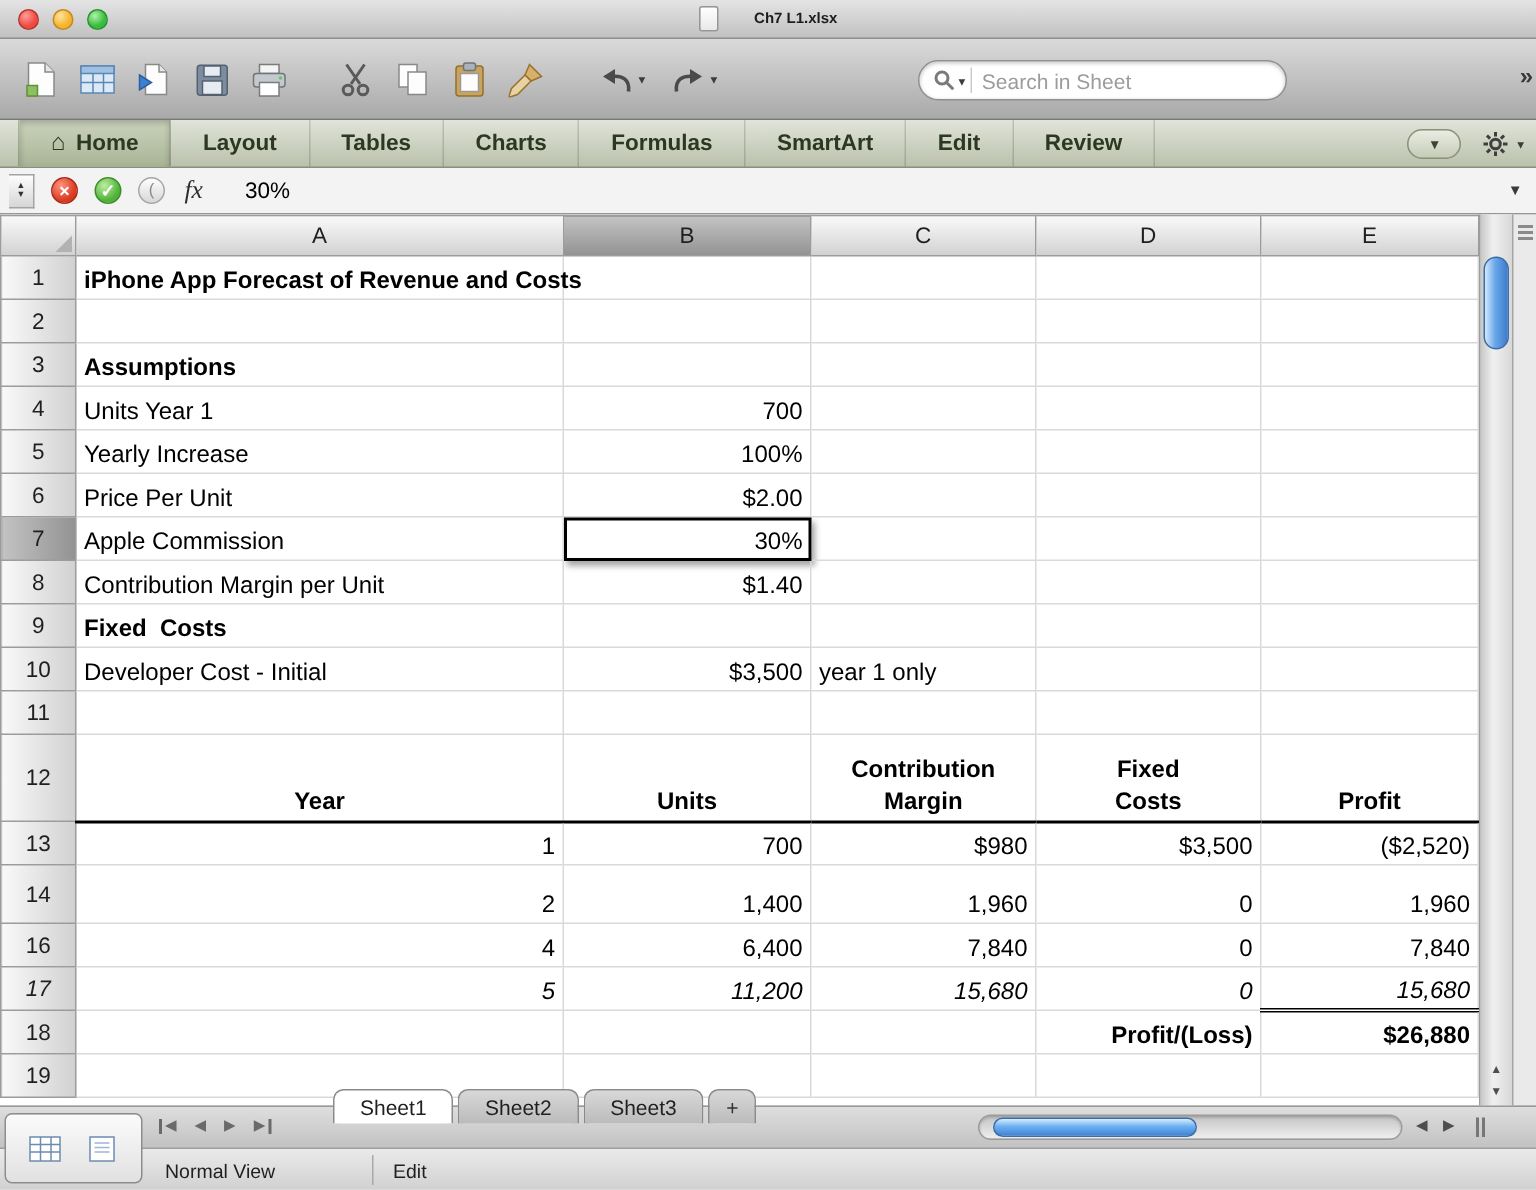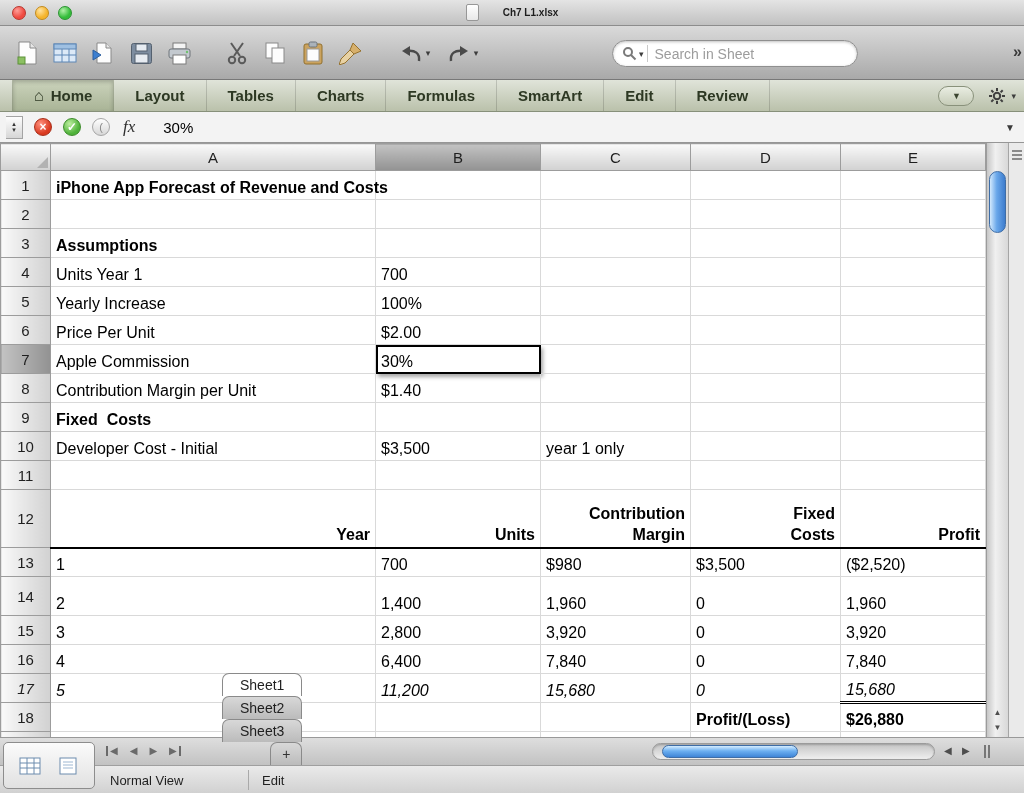--- a/index.html
+++ b/index.html
@@ -54,44 +54,44 @@
 
 
 .gridwrap{position:absolute;top:143px;left:0;width:1008px;height:594px;overflow:hidden;background:#fff;}
 table.sheet{border-collapse:collapse;table-layout:fixed;width:985px;}
 .sheet th{height:27px;background:linear-gradient(#f9f9f9,#d1d1d1);border:1px solid #9c9c9c;font-size:15px;font-weight:normal;color:#1f1f1f;text-align:center;position:relative;}
 .sheet th.selhead{background:linear-gradient(#c3c3c3,#929292);}
 th.corner::after{content:"";position:absolute;right:2px;bottom:2px;border-left:11px solid transparent;border-bottom:11px solid #b2b2b2;}
 .sheet td.rh{background:linear-gradient(90deg,#f9f9f9,#d1d1d1);border:1px solid #9c9c9c;text-align:center;font-size:15px;color:#1f1f1f;}
 .sheet td.rh.selhead{background:linear-gradient(90deg,#c3c3c3,#929292);}
 .sheet td.cell{border-right:1px solid #d9d9d9;border-bottom:1px solid #d9d9d9;font-size:16px;padding:0 5px 2px 5px;vertical-align:bottom;white-space:pre;color:#000;overflow:visible;}
-.num{}
+.num{text-align:right;}
 .bold{font-weight:bold;}
 .title{font-weight:bold;font-size:18px;}
 .red{color:#dd0000;}
-.hdr{font-weight:bold;text-align:right;line-height:21px;}
+.hdr{font-weight:bold;text-align:center;line-height:21px;}
 tr.hdrrow td.cell{border-bottom:2px solid #000;}
 td.cell.dbl{border-bottom:3px double #000;}
 td.cell.sel{outline:2px solid #000;outline-offset:-2px;box-shadow:2px 3px 4px rgba(0,0,0,.35);}
 
 
 .vscroll{position:absolute;left:986px;top:143px;width:22px;height:594px;background:linear-gradient(90deg,#c7c7c7,#f0f0f0 40%,#d8d8d8);border-left:1px solid #9c9c9c;}
 .vthumb{position:absolute;left:2px;top:28px;width:17px;height:62px;border-radius:9px;background:linear-gradient(90deg,#d2e9fd,#69a7ea 45%,#3d7ccd);border:1px solid #3e6da6;}
 .vbtns{position:absolute;left:0;bottom:2px;width:21px;}
 .vbtn{height:15px;display:flex;align-items:center;justify-content:center;font-size:8px;color:#4e4e4e;}
 .rightstrip{position:absolute;left:1008px;top:143px;width:16px;height:594px;background:#eaeaea;border-left:1px solid #a5a5a5;}
 .splitlines{margin:7px auto 0;width:10px;}
 .splitlines i{display:block;height:2px;background:#8a8a8a;margin:2px 0;}
 
 
 .tabbar{position:absolute;top:737px;left:0;width:1024px;height:28px;background:linear-gradient(#dedede,#c2c2c2);border-top:1px solid #999;}
 .tabnav{position:absolute;left:106px;top:8px;display:flex;gap:12px;color:#6a6a6a;font-size:10px;line-height:1;}
 .tabnav .bar-l{border-left:2px solid #6a6a6a;padding-left:2px;}
 .tabnav .bar-r{border-right:2px solid #6a6a6a;padding-right:2px;}
-.sheettabs{position:absolute;left:222px;bottom:0;display:flex;align-items:flex-end;flex-direction:column;}
+.sheettabs{position:absolute;left:222px;bottom:16px;display:flex;align-items:flex-start;}
 .stab{height:23px;line-height:23px;padding:0 17px;font-size:14px;color:#1f1f1f;background:linear-gradient(#d8d8d8,#bbbbbb);border:1px solid #8a8a8a;border-bottom:none;border-radius:7px 7px 0 0;margin-right:3px;white-space:nowrap;}
 .stab.active{background:#fff;}
 .stab.add{padding:0 11px;color:#333;}
 .hscroll{position:absolute;left:652px;top:5px;width:283px;height:17px;border:1px solid #9b9b9b;border-radius:9px;background:linear-gradient(#c4c4c4,#efefef);box-shadow:inset 0 1px 2px rgba(0,0,0,.2);}
 .hthumb{position:absolute;left:9px;top:1px;width:136px;height:13px;border-radius:7px;background:linear-gradient(#d5edff,#6db0f1 45%,#3e84d6);border:1px solid #3e6da6;}
 .hbtn{position:absolute;top:8px;font-size:10px;color:#4e4e4e;line-height:1;}
 .hbtn.left{left:944px;}
 .hbtn.right{left:962px;}
 .hsplit{position:absolute;left:984px;top:7px;display:flex;gap:2px;}
 .hsplit i{width:2px;height:13px;background:#777;display:block;}
@@ -395,28 +395,20 @@
         </tr>
         <tr style="height: 39px;">
           <td class="rh">14</td>
           <td class="cell num">2</td>
           <td class="cell num">1,400</td>
           <td class="cell num">1,960</td>
           <td class="cell num">0</td>
           <td class="cell num">1,960</td>
         </tr>
         <tr style="height: 29px;">
-          <td class="rh">15</td>
-          <td class="cell num">3</td>
-          <td class="cell num">2,800</td>
-          <td class="cell num">3,920</td>
-          <td class="cell num">0</td>
-          <td class="cell num">3,920</td>
-        </tr>
-        <tr style="height: 29px;">
           <td class="rh">16</td>
           <td class="cell num">4</td>
           <td class="cell num">6,400</td>
           <td class="cell num">7,840</td>
           <td class="cell num">0</td>
           <td class="cell num">7,840</td>
         </tr>
         <tr style="height: 29px; font-style: italic;">
           <td class="rh">17</td>
           <td class="cell num">5</td>

